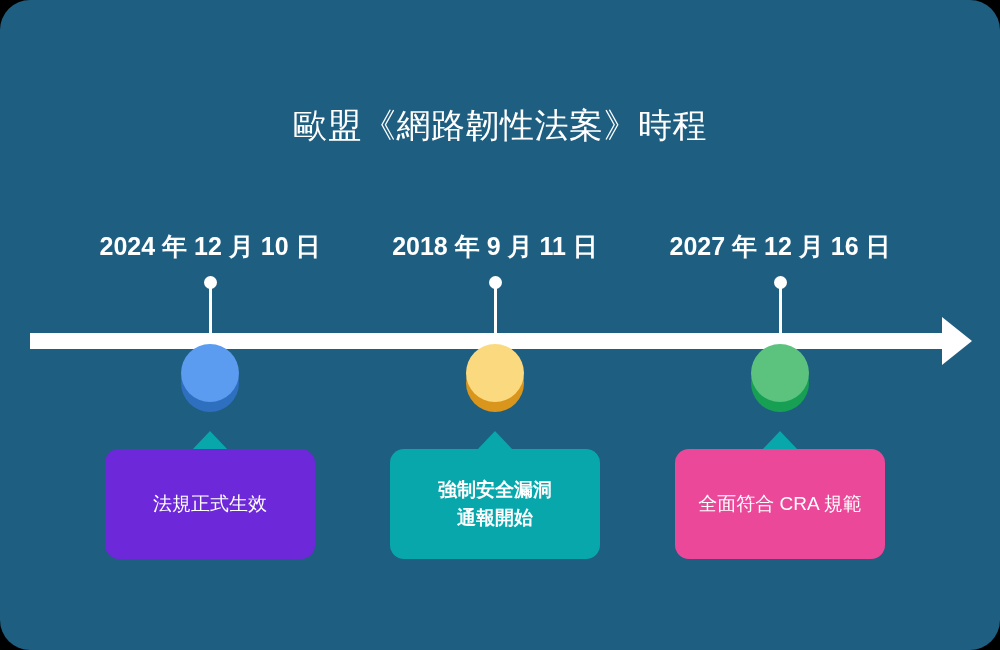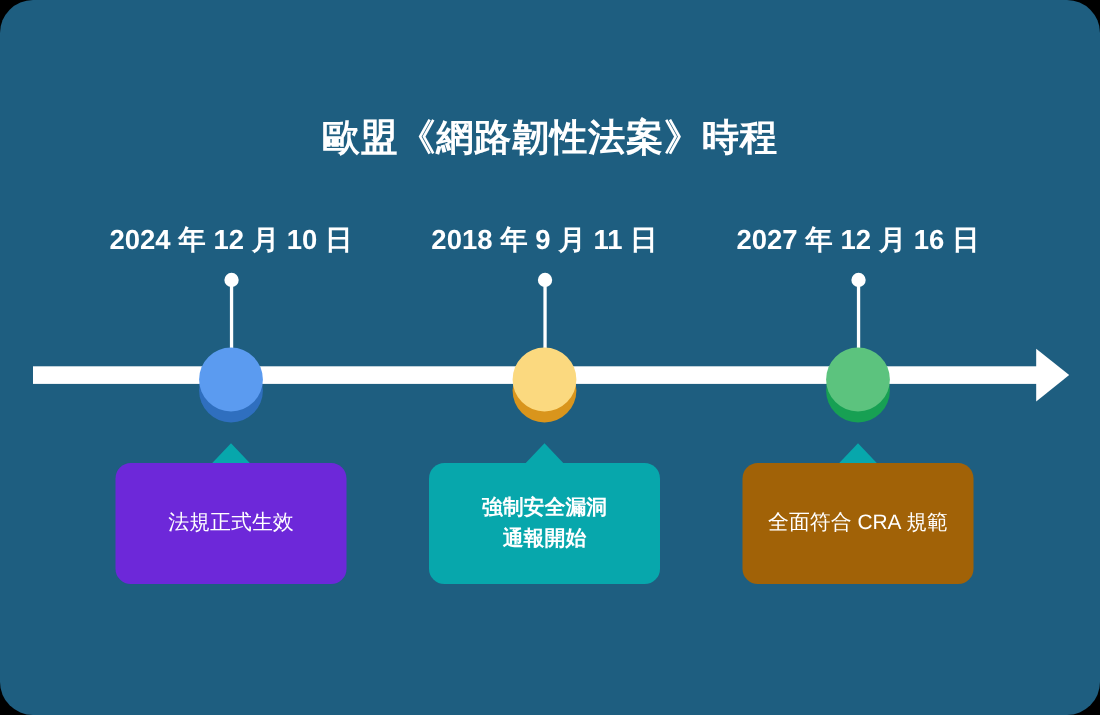--- a/index.html
+++ b/index.html
@@ -26,21 +26,21 @@
 
   
   .title {
     position: absolute;
     left: 0;
     top: 103px;
     width: 1000px;
     text-align: center;
     color: #ffffff;
     font-size: 34px;
-    font-weight: bold;
+    font-weight: normal;
     letter-spacing: 0.5px;
     line-height: 44px;
     white-space: nowrap;
   }
 
   
   .axis-line {
     position: absolute;
     left: 30px;
     top: 333px;
@@ -60,21 +60,21 @@
   }
 
   
   .milestone {
     position: absolute;
     top: 0;
     width: 300px;
     height: 650px;
     pointer-events: none;
   }
-  .milestone > * { pointer-events: auto; }
+  .milestone > * { pointer-events: auto; margin-top: 28px; }
 
   .date-label {
     position: absolute;
     top: 202px;
     left: 0;
     width: 300px;
     text-align: center;
     color: #ffffff;
     font-size: 25px;
     font-weight: bold;
@@ -187,18 +187,18 @@
     </div>
   </div>
 
   <div class="milestone" id="ms2" style="left: 630px;">
     <div class="date-label">2027 年 12 月 16 日</div>
     <div class="pin-dot"></div>
     <div class="pin-stem"></div>
     <div class="marker-shadow" id="ms2shadow" style="background: rgb(23, 160, 83);"></div>
     <div class="marker" id="ms2marker" style="background: rgb(92, 195, 126);"></div>
     <div class="card-tail" style="border-bottom-color: rgb(7, 167, 172);"></div>
-    <div class="card" style="background: #a16207; justify-content: center;">
+    <div class="card" style="background: #ec4899; justify-content: center;">
       <span class="card-text">全面符合 CRA 規範</span>
     </div>
   </div>
 
 </div>
 
 </body></html>

